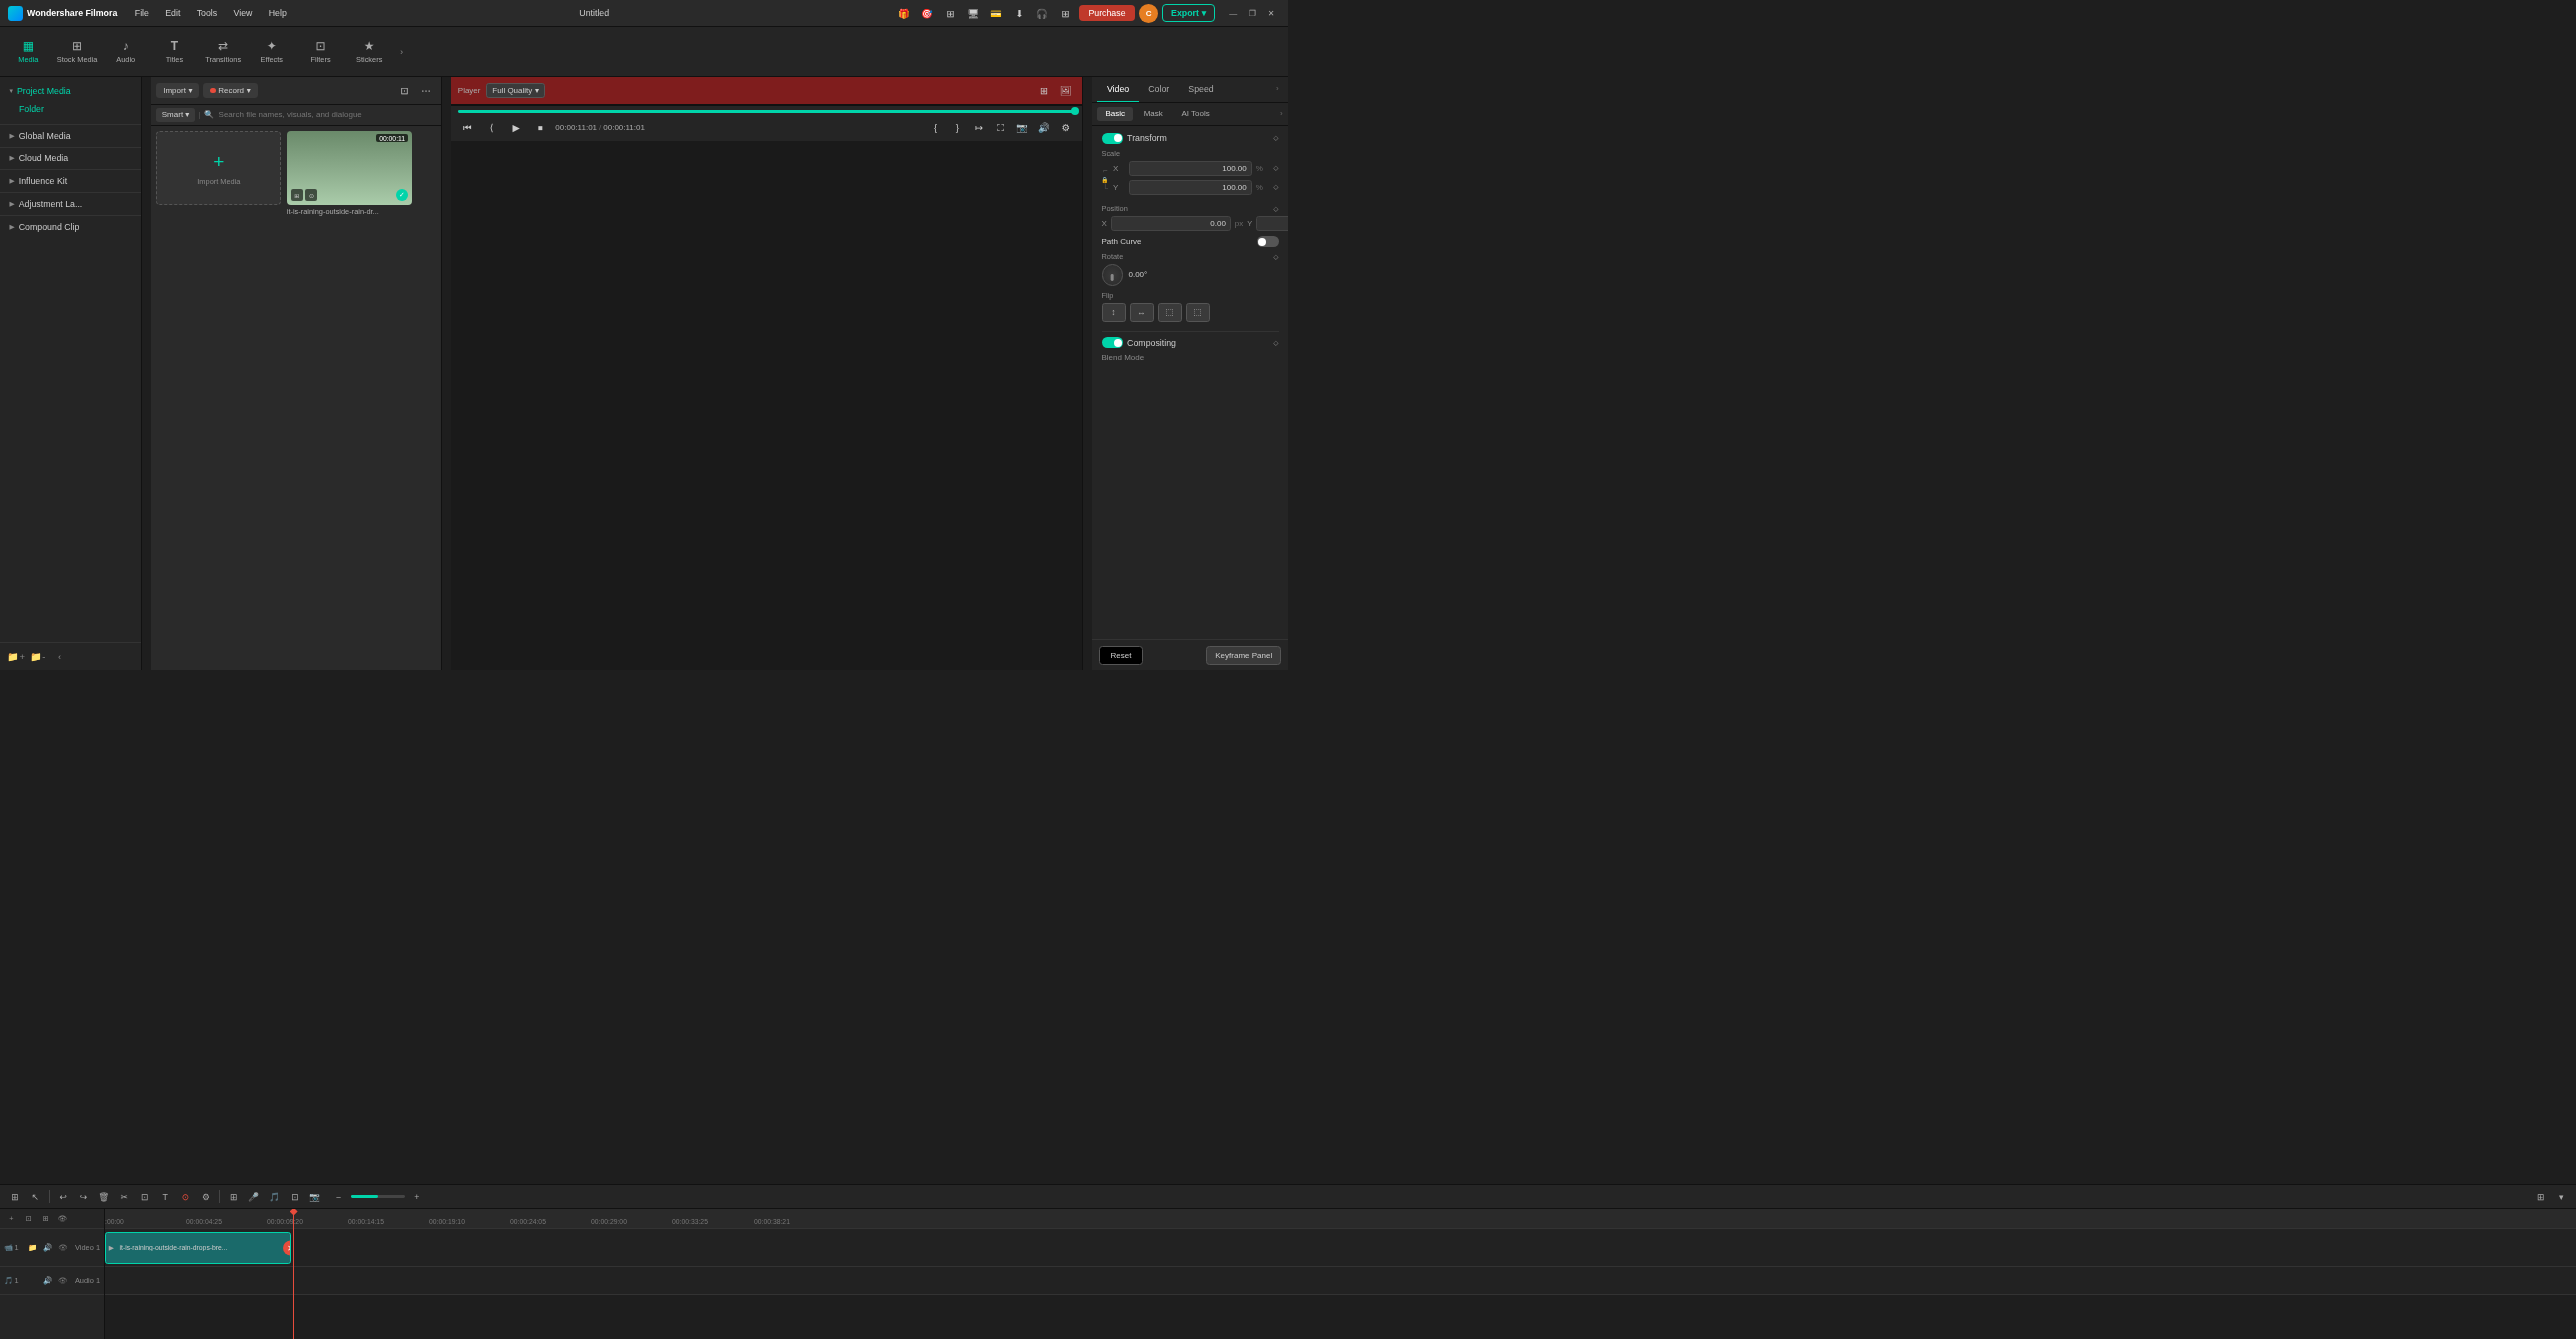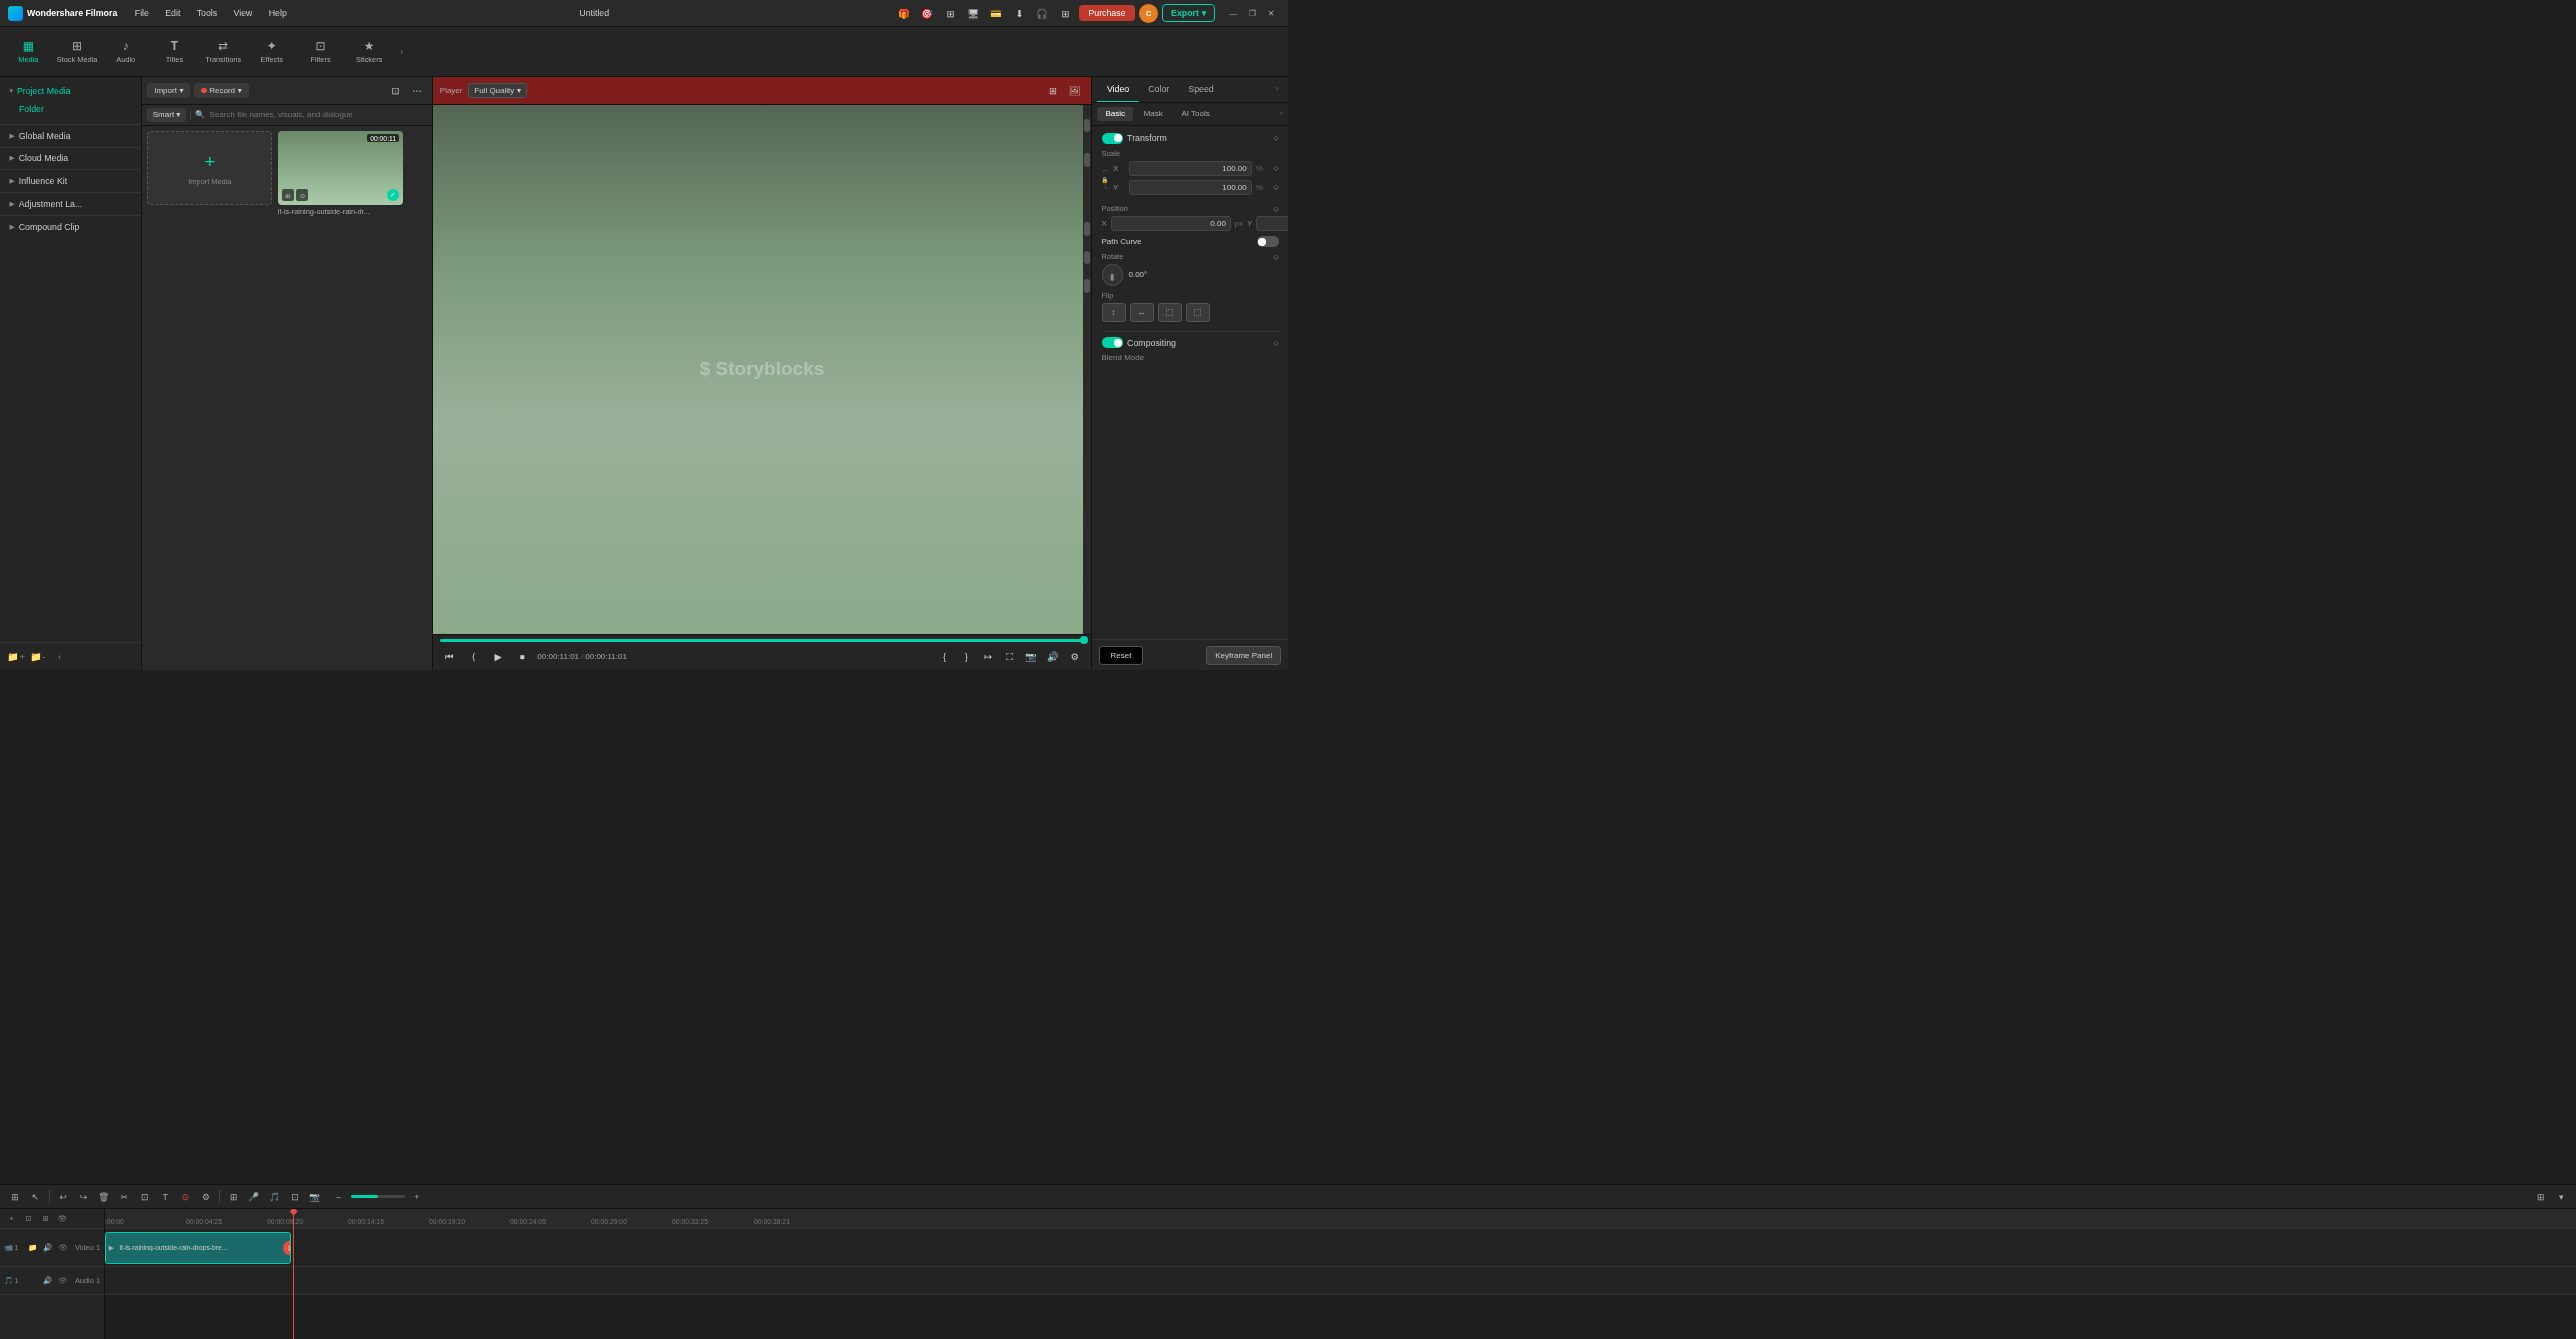--- a/index.html
+++ b/index.html
@@ -144,20 +144,21 @@
       display: flex; align-items: center; justify-content: center;
       color: #888;
       cursor: pointer;
       font-size: 9.5px;
     }
 
     
     .main-content {
       display: flex;
       height: calc(670px - 27px - 50px);
+      gap: 9px;
     }
 
     
     .left-sidebar {
       width: 142px;
       background: #252525;
       border-right: 0.7px solid #111;
       display: flex;
       flex-direction: column;
       overflow: hidden;
@@ -1050,31 +1051,20 @@
   <div class="preview-panel">
     <div class="preview-header">
       <span class="player-label">Player</span>
       <div class="quality-select">
         <span>Full Quality</span>
         <span>▾</span>
       </div>
       <div class="preview-header-right">
         <div class="icon-btn">⊞</div>
         <div class="icon-btn">🖼</div>
-      </div>
-    </div>
-    <div class="preview-viewport">
-      <div class="preview-video-bg"></div>
-      <div class="watermark">$ Storyblocks</div>
-      <div class="preview-scrollbar-v">
-        <div class="preview-scroll-thumb" style="height:13.5px; margin-top:13.5px;"></div>
-        <div class="preview-scroll-thumb" style="height:13.5px; margin-top:20px;"></div>
-        <div class="preview-scroll-thumb" style="height:13.5px; margin-top:54px;"></div>
-        <div class="preview-scroll-thumb" style="height:13.5px; margin-top:13.5px;"></div>
-        <div class="preview-scroll-thumb" style="height:13.5px; margin-top:13.5px;"></div>
       </div>
     </div>
     <div class="preview-controls">
       <div class="progress-bar">
         <div class="progress-fill" style="width: 100%;"></div>
         <div class="progress-handle" style="left: 100%;"></div>
       </div>
       <div class="control-row">
         <div class="ctrl-btn">⏮</div>
         <div class="ctrl-btn">⟨</div>

